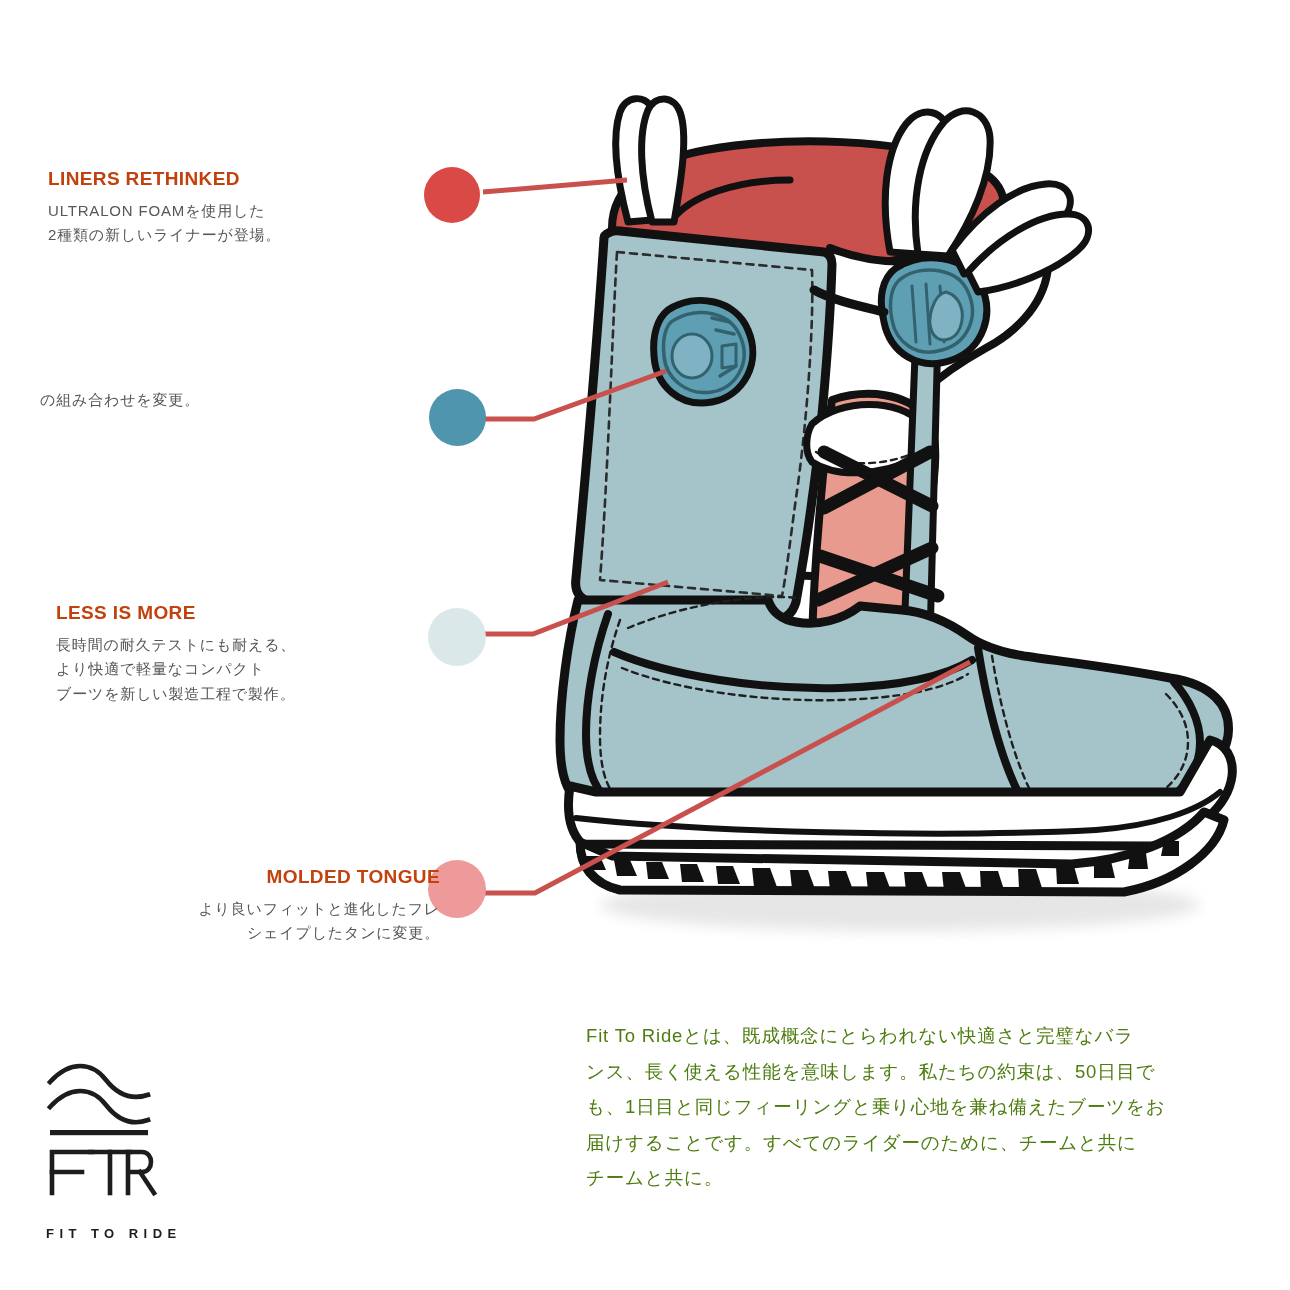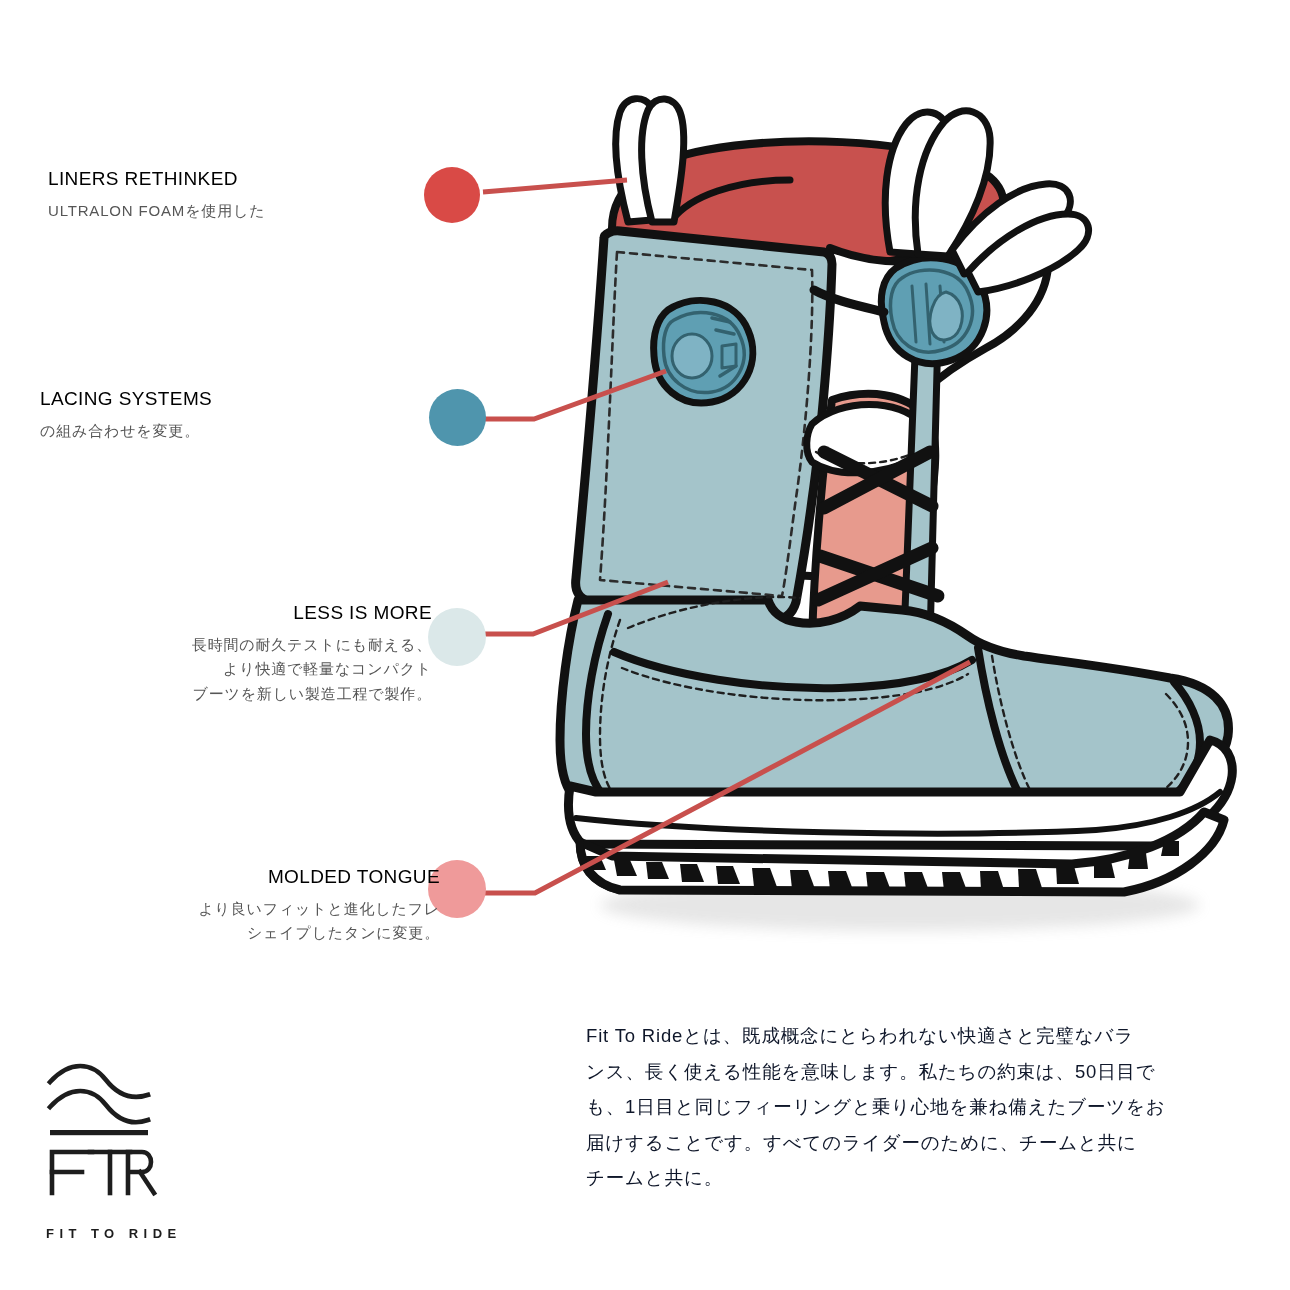--- a/index.html
+++ b/index.html
@@ -23,38 +23,38 @@
     height: 1290px;
   }
 
   
   .callout {
     position: absolute;
     width: 360px;
   }
   .callout-title {
     font-size: 19px;
-    font-weight: normal;
+    font-weight: bold;
     letter-spacing: 0.02em;
-    color: #000000;
+    color: #c2410c;
     margin: 0 0 9px 0;
     white-space: nowrap;
   }
   .callout-body {
     font-size: 15px;
     line-height: 1.62;
     color: #565656;
     letter-spacing: 0.055em;
     margin: 0;
   }
   .callout-body div { white-space: nowrap; }
 
   #callout-liners      { left: 48px;  top: 168px; }
   #callout-lacing      { left: 40px;  top: 388px; }
-  #callout-less        { left: 72px;  top: 602px; text-align: right; }
+  #callout-less        { left: 56px;  top: 602px; }
   #callout-tongue      { left: 80px;  top: 866px; text-align: right; }
 
   
   .dot {
     position: absolute;
     border-radius: 50%;
   }
   #dot-liners  { left: 424px; top: 167px; width: 56px; height: 56px; background: #d94a46; }
   #dot-lacing  { left: 429px; top: 389px; width: 57px; height: 57px; background: #4f95ad; }
   #dot-less    { left: 428px; top: 608px; width: 58px; height: 58px; background: #dbe8e9; }
@@ -94,21 +94,21 @@
 
   
   #brand-paragraph {
     position: absolute;
     left: 586px;
     top: 1018px;
     width: 666px;
     font-size: 18.5px;
     line-height: 1.92;
     letter-spacing: 0.045em;
-    color: #0f172a;
+    color: #4d7c0f;
   }
   #brand-paragraph div { white-space: nowrap; }
 </style>
 </head>
 <body>
 
 <div class="stage">
 
   <svg id="boot-illustration" viewBox="0 0 1290 1290">
     <defs>
@@ -295,25 +295,25 @@
 
   <div class="dot" id="dot-liners"></div>
   <div class="dot" id="dot-lacing"></div>
   <div class="dot" id="dot-less"></div>
   <div class="dot" id="dot-tongue"></div>
 
   <div class="callout" id="callout-liners">
     <div class="callout-title">LINERS RETHINKED</div>
     <div class="callout-body">
       <div>ULTRALON FOAMを使用した</div>
+      <div>2種類の新しいライナーが登場。</div>
     </div>
   </div>
 
   <div class="callout" id="callout-lacing">
-    <div class="callout-title">LACING SYSTEMS</div>
     <div class="callout-body">
       <div>の組み合わせを変更。</div>
     </div>
   </div>
 
   <div class="callout" id="callout-less">
     <div class="callout-title">LESS IS MORE</div>
     <div class="callout-body">
       <div>長時間の耐久テストにも耐える、</div>
       <div>より快適で軽量なコンパクト</div>

